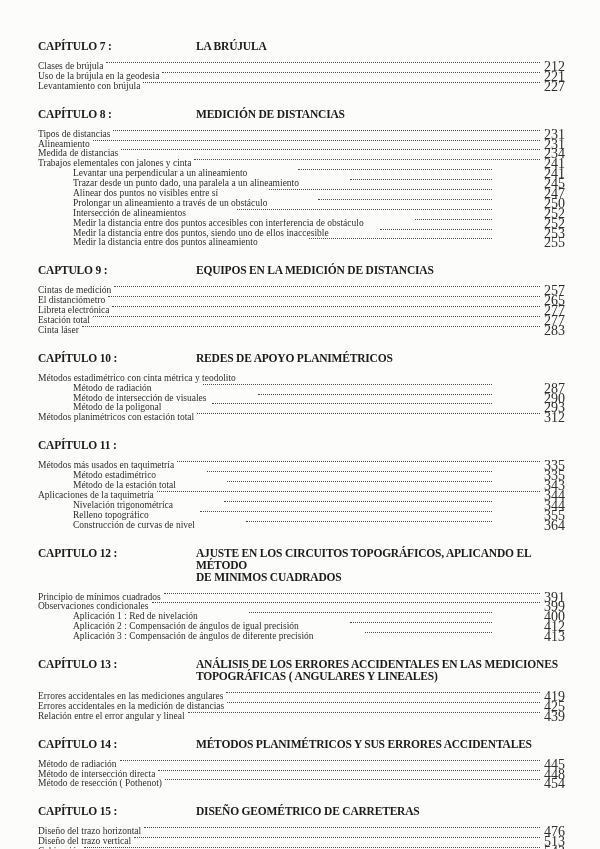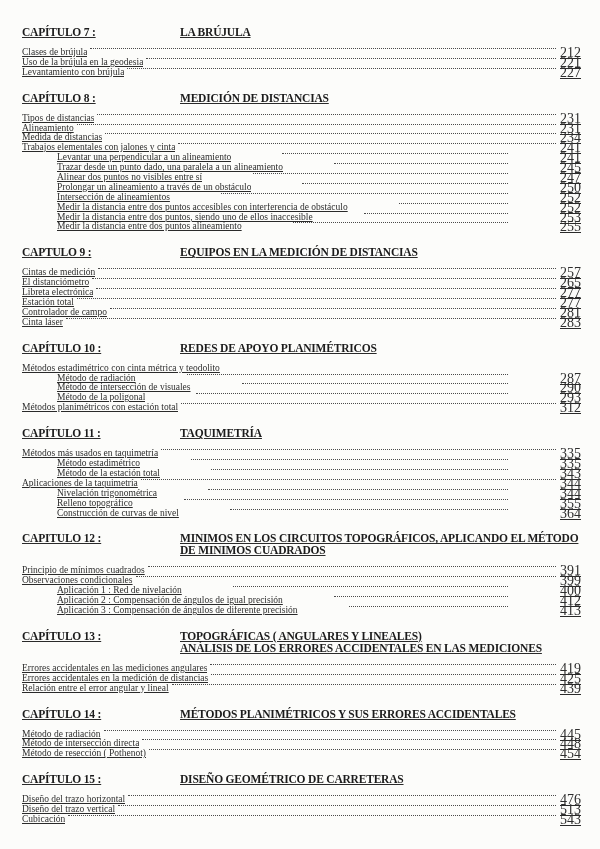--- a/index.html
+++ b/index.html
@@ -8,21 +8,21 @@
     width: 600px;
     height: 849px;
     margin: 0 auto;
     background: #fcfcfa;
     box-sizing: border-box;
     padding: 24px 19px 0 22px;
     font-family: "Liberation Serif", serif;
     color: #2a2a2a;
     overflow: hidden;
   }
-  section.chapter { margin: 0; text-decoration: underline; }
+  section.chapter { margin: 16px; }
   .chapter-head {
     display: flex;
     align-items: flex-start;
     margin: 14px 0 10px 0;
     font-weight: bold;
     font-size: 11.5px;
     line-height: 12px;
     color: #1c1c1c;
     letter-spacing: -0.2px;
   }
@@ -177,25 +177,20 @@
             <span class="entry-text">Libreta electrónica</span>
             <span class="dot-leader"></span>
             <span class="entry-page">277</span>
           </div>
           <div class="entry">
             <span class="entry-text">Estación total</span>
             <span class="dot-leader"></span>
             <span class="entry-page">277</span>
           </div>
           <div class="entry">
-            <span class="entry-text">Controlador de campo</span>
-            <span class="dot-leader"></span>
-            <span class="entry-page">281</span>
-          </div>
-          <div class="entry">
             <span class="entry-text">Cinta láser</span>
             <span class="dot-leader"></span>
             <span class="entry-page">283</span>
           </div>
         </div>
       </section>
       <section class="chapter">
         <div class="chapter-head">
           <span class="chapter-label">CAPÍTULO 10 :</span>
           <span class="chapter-title">
@@ -225,23 +220,20 @@
           <div class="entry">
             <span class="entry-text">Métodos planimétricos con estación total</span>
             <span class="dot-leader"></span>
             <span class="entry-page">312</span>
           </div>
         </div>
       </section>
       <section class="chapter">
         <div class="chapter-head">
           <span class="chapter-label">CAPÍTULO 11 :</span>
-          <span class="chapter-title">
-            <span class="title-line">TAQUIMETRÍA</span>
-          </span>
         </div>
         <div class="entries">
           <div class="entry">
             <span class="entry-text">Métodos más usados en taquimetría</span>
             <span class="dot-leader"></span>
             <span class="entry-page">335</span>
           </div>
           <div class="entry lvl1">
             <span class="entry-text">Método estadimétrico</span>
             <span class="dot-leader"></span>
@@ -271,21 +263,21 @@
             <span class="entry-text">Construcción de curvas de nivel</span>
             <span class="dot-leader"></span>
             <span class="entry-page">364</span>
           </div>
         </div>
       </section>
       <section class="chapter">
         <div class="chapter-head">
           <span class="chapter-label">CAPITULO 12 :</span>
           <span class="chapter-title">
-            <span class="title-line">MINIMOS EN LOS CIRCUITOS TOPOGRÁFICOS, APLICANDO EL MÉTODO</span>
+            <span class="title-line">AJUSTE EN LOS CIRCUITOS TOPOGRÁFICOS, APLICANDO EL MÉTODO</span>
             <span class="title-line">DE MINIMOS CUADRADOS</span>
           </span>
         </div>
         <div class="entries">
           <div class="entry">
             <span class="entry-text">Principio de mínimos cuadrados</span>
             <span class="dot-leader"></span>
             <span class="entry-page">391</span>
           </div>
           <div class="entry">
@@ -307,22 +299,22 @@
             <span class="entry-text">Aplicación 3 : Compensación de ángulos de diferente precisión</span>
             <span class="dot-leader"></span>
             <span class="entry-page">413</span>
           </div>
         </div>
       </section>
       <section class="chapter">
         <div class="chapter-head">
           <span class="chapter-label">CAPÍTULO 13 :</span>
           <span class="chapter-title">
+            <span class="title-line">ANÁLISIS DE LOS ERRORES ACCIDENTALES EN LAS MEDICIONES</span>
             <span class="title-line">TOPOGRÁFICAS ( ANGULARES Y LINEALES)</span>
-            <span class="title-line">ANÁLISIS DE LOS ERRORES ACCIDENTALES EN LAS MEDICIONES</span>
           </span>
         </div>
         <div class="entries">
           <div class="entry">
             <span class="entry-text">Errores accidentales en las mediciones angulares</span>
             <span class="dot-leader"></span>
             <span class="entry-page">419</span>
           </div>
           <div class="entry">
             <span class="entry-text">Errores accidentales en la medición de distancias</span>

